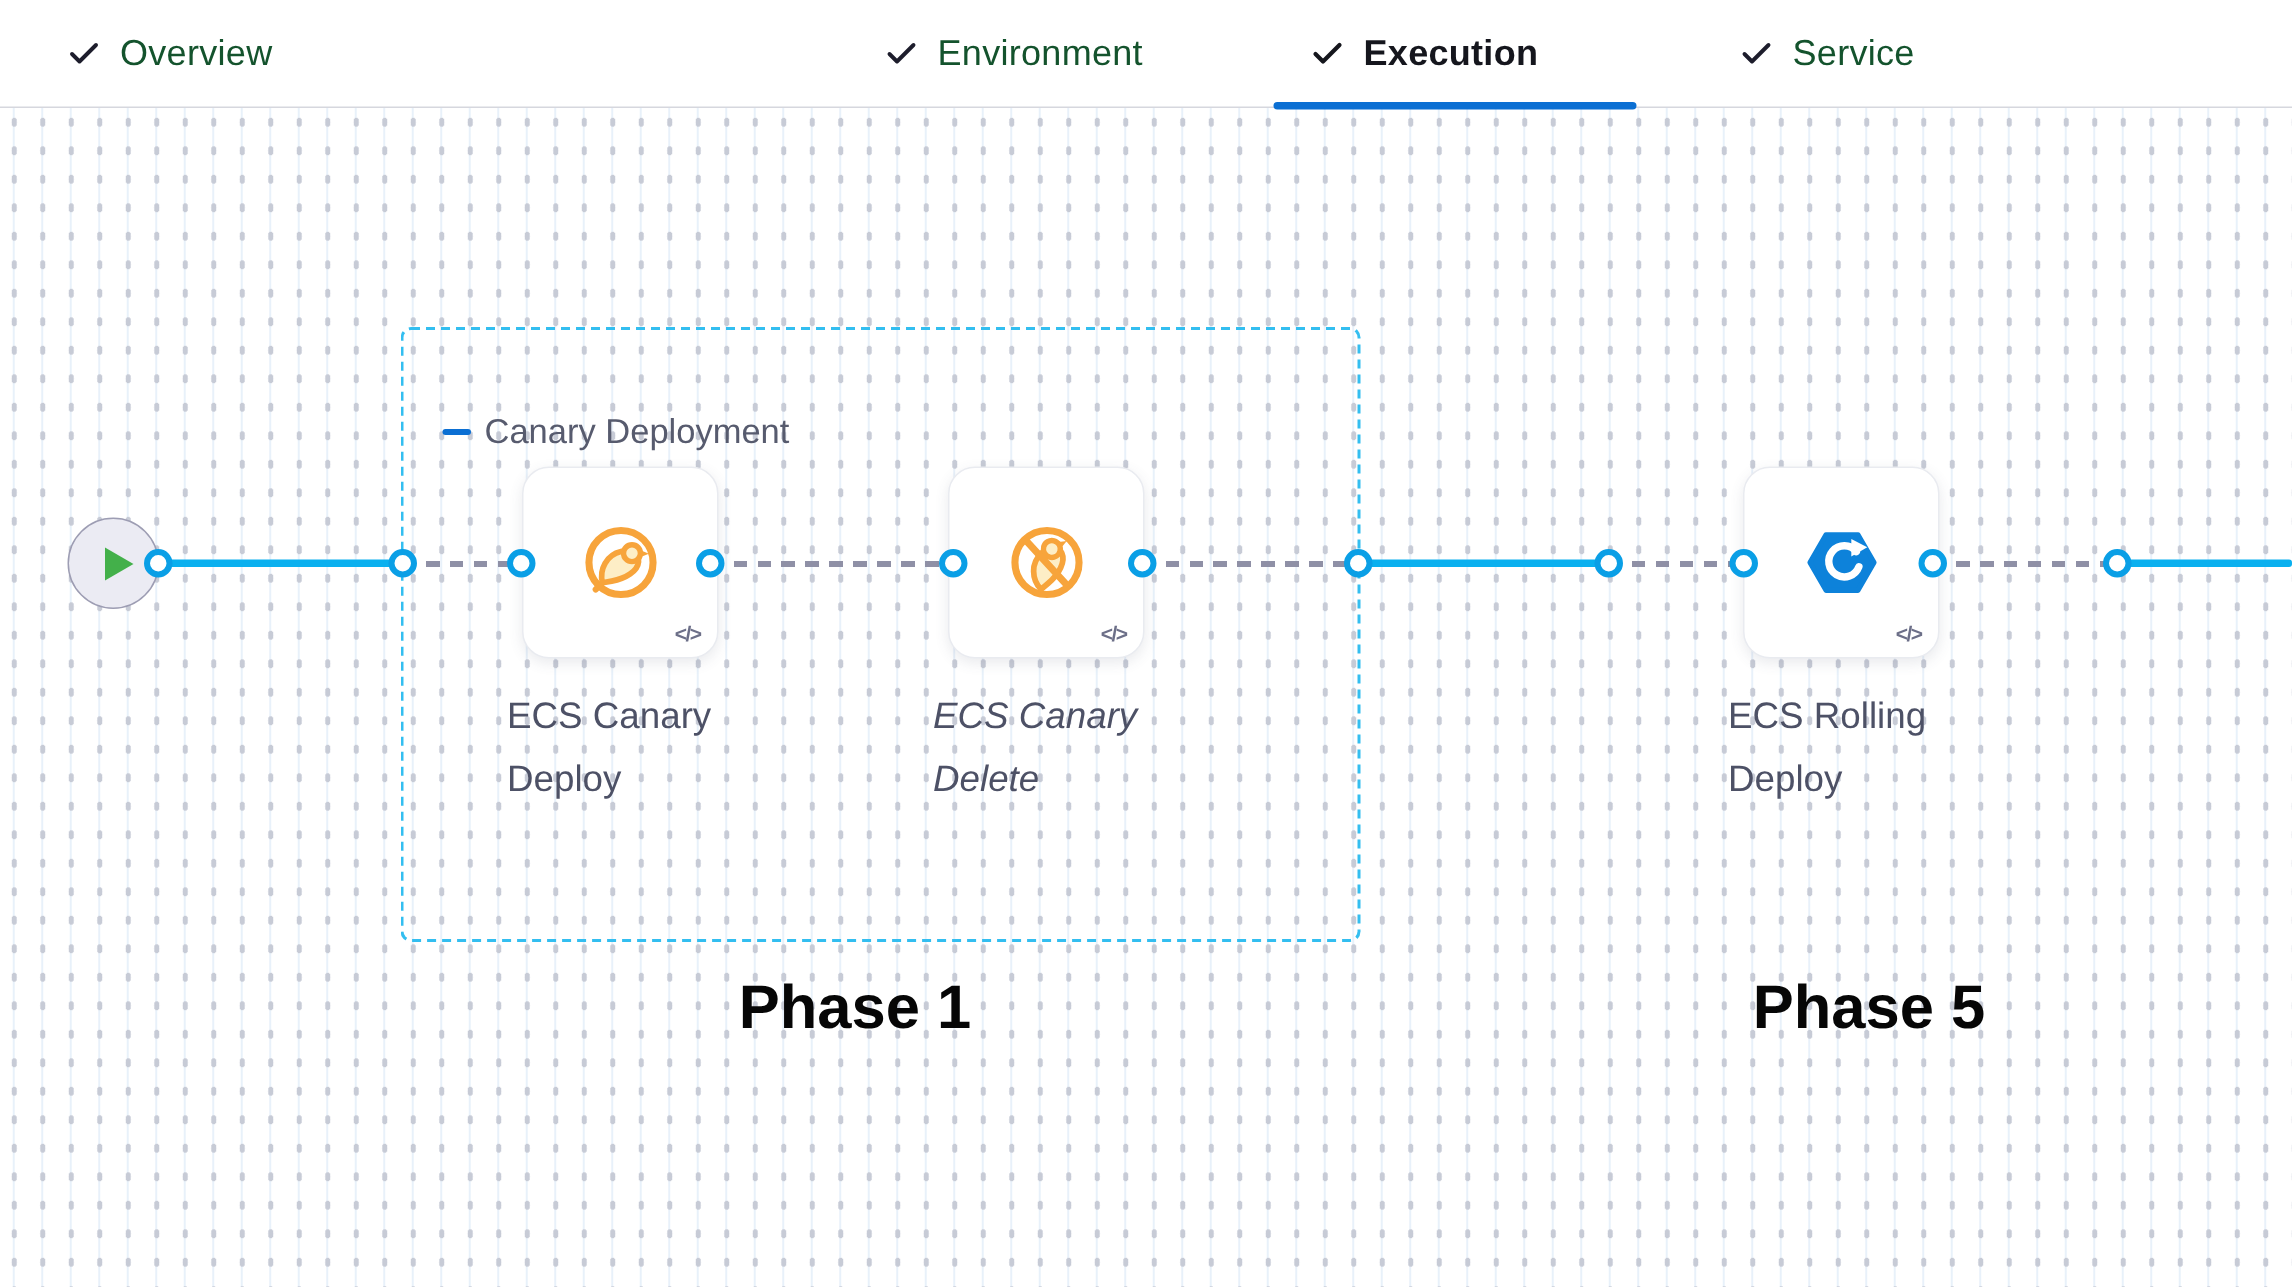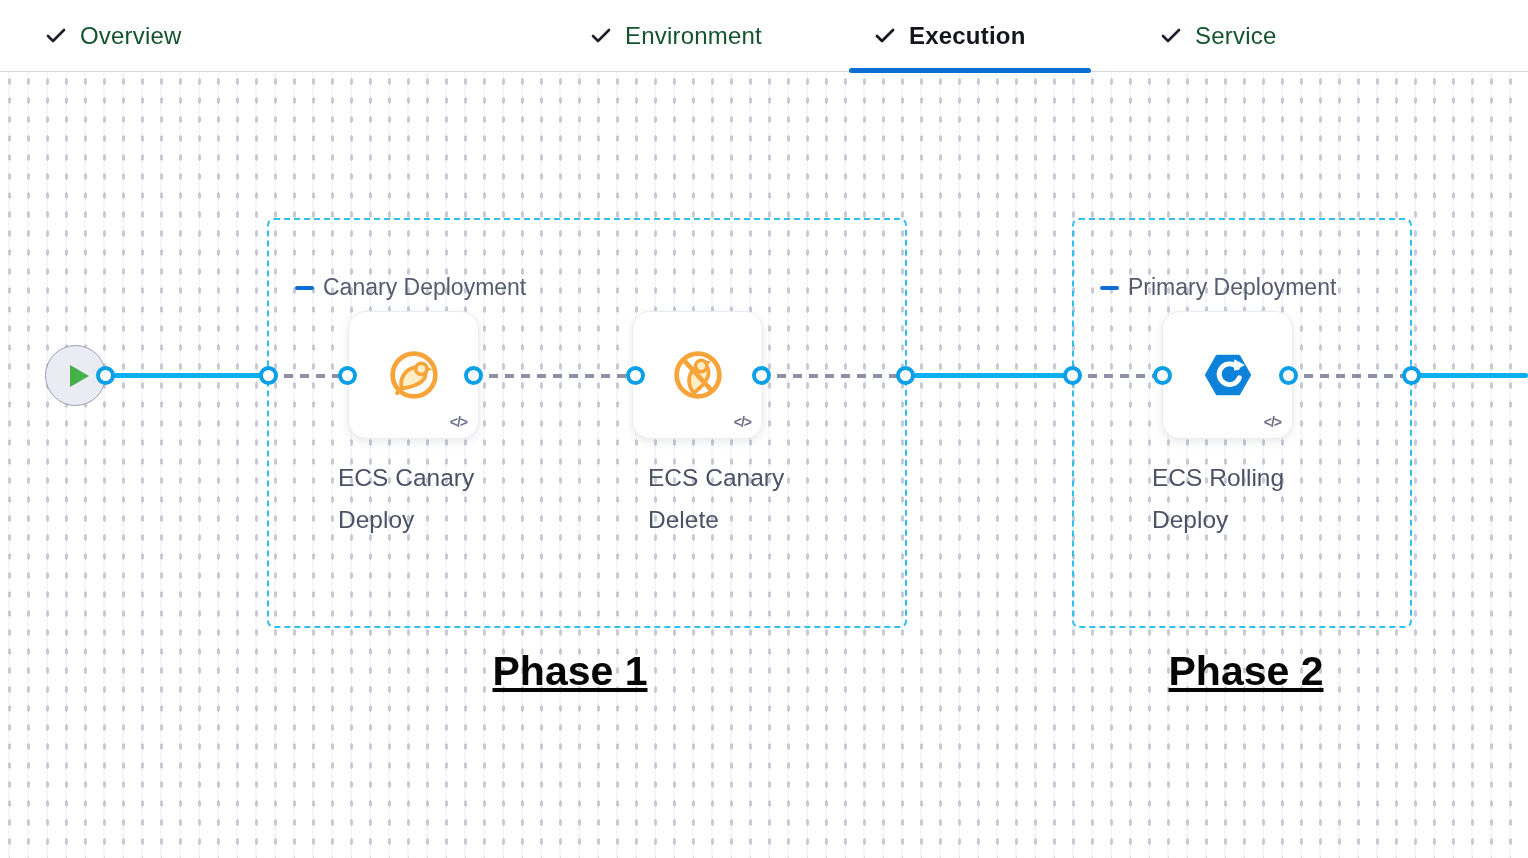--- a/index.html
+++ b/index.html
@@ -56,21 +56,21 @@
                box-shadow:0 3px 9px rgba(70,80,110,.12);
                display:flex; align-items:center; justify-content:center; }
   .code-badge { position:absolute; right:11px; bottom:8px; font-size:14px;
                 font-weight:700; color:#6c6f88; letter-spacing:-1px;
                 font-family:"Liberation Sans", sans-serif; }
   .step-name { position:absolute; top:385px; width:150px; text-align:left;
                font-size:24.5px; line-height:42px; color:#4d5166; font-weight:500; }
 
   
   .phase-caption { position:absolute; top:576px; width:300px; text-align:center;
-                   font-size:41px; font-weight:700; color:#060606;text-decoration:underline; }
+                   font-size:41px; font-weight:700; color:#060606; }
 </style>
 </head>
 <body>
 
 <div id="tabbar">
   <div class="tab" style="left:44px">
     <svg class="check-icon" viewBox="0 0 24 24" fill="none" stroke="#1d1d2c" stroke-width="2.6" stroke-linecap="round" stroke-linejoin="round">
         <polyline points="20 6 9 17 4 12"></polyline>
       </svg>
     <span class="tab-label">Overview</span>
@@ -107,26 +107,20 @@
   <div class="line-dashed" style="left:1072px; width:90px;"></div>
   <div class="line-dashed" style="left:1288px; width:123px;"></div>
 
   <div class="stage-box" style="left:267px; top:146px; width:640px; height:410px;">
     <div class="stage-header">
       <div class="minus-icon"></div>
       <span class="stage-label">Canary Deployment</span>
     </div>
   </div>
 
-  <div class="stage-box" style="left:1072px; top:146px; width:340px; height:410px;">
-    <div class="stage-header">
-      <div class="minus-icon"></div>
-      <span class="stage-label">Primary Deployment</span>
-    </div>
-  </div>
 
   <div id="start-node">
     <div class="play-icon"></div>
   </div>
 
   <div class="step-card" style="left:348px;">
     <svg width="54" height="54" viewBox="0 0 48 48">
       <circle cx="24" cy="24" r="19" fill="none" stroke="#f7a43b" stroke-width="4.2"></circle>
       <path d="M14 35 L9 40" stroke="#f7a43b" stroke-width="3.6" stroke-linecap="round"></path>
       <path d="M13 36 C 11 28 15.5 19.5 24 17.5 C 30 16.2 34.8 19.2 34.4 23.5 C 33.9 29 27 33.5 18.5 35 Z" fill="#fdeec6" stroke="#f7a43b" stroke-width="3.4" stroke-linejoin="round"></path>
@@ -142,21 +136,21 @@
       <circle cx="24" cy="24" r="19" fill="none" stroke="#f7a43b" stroke-width="4.2"></circle>
       <g transform="rotate(-30 24 24)">
         <path d="M13 36 C 11 28 15.5 19.5 24 17.5 C 30 16.2 34.8 19.2 34.4 23.5 C 33.9 29 27 33.5 18.5 35 Z" fill="#fdeec6" stroke="#f7a43b" stroke-width="3.4" stroke-linejoin="round"></path>
         <circle cx="30.5" cy="18.5" r="5" fill="#fdeec6" stroke="#f7a43b" stroke-width="3.2"></circle>
         <path d="M35 16.5 L40.5 18.8 L35 21 Z" fill="#f7a43b"></path>
       </g>
       <line x1="12" y1="11.5" x2="35" y2="36.5" stroke="#f7a43b" stroke-width="4.2" stroke-linecap="round"></line>
     </svg>
     <span class="code-badge">&lt;/&gt;</span>
   </div>
-  <div class="step-name" style="left:648px;">ECS Canary Delete</div>
+  <div class="step-name" style="left:622px;font-style:italic;">ECS Canary Delete</div>
 
   <div class="step-card" style="left:1162px;">
     <svg width="54" height="54" viewBox="0 0 48 48">
       <polygon points="5,24 14.5,7.5 33.5,7.5 43,24 33.5,40.5 14.5,40.5" fill="#0d82da" stroke="#0d82da" stroke-width="3" stroke-linejoin="round"></polygon>
       <path d="M32.5,17.5 A9.2,9.2 0 1 0 34,26.5" fill="none" stroke="#ffffff" stroke-width="4.4" stroke-linecap="round"></path>
       <polygon points="29.5,10 39,15 29.5,20.5" fill="#ffffff"></polygon>
     </svg>
     <span class="code-badge">&lt;/&gt;</span>
   </div>
   <div class="step-name" style="left:1152px;">ECS Rolling Deploy</div>
@@ -167,15 +161,15 @@
   <div class="port" style="left:464px;"></div>
   <div class="port" style="left:626px;"></div>
   <div class="port" style="left:752px;"></div>
   <div class="port" style="left:896px;"></div>
   <div class="port" style="left:1063px;"></div>
   <div class="port" style="left:1153px;"></div>
   <div class="port" style="left:1279px;"></div>
   <div class="port" style="left:1402px;"></div>
 
   <div class="phase-caption" style="left:420px;">Phase 1</div>
-  <div class="phase-caption" style="left:1096px;">Phase 2</div>
+  <div class="phase-caption" style="left:1096px;">Phase 5</div>
 
 </div>
 
 </body></html>

